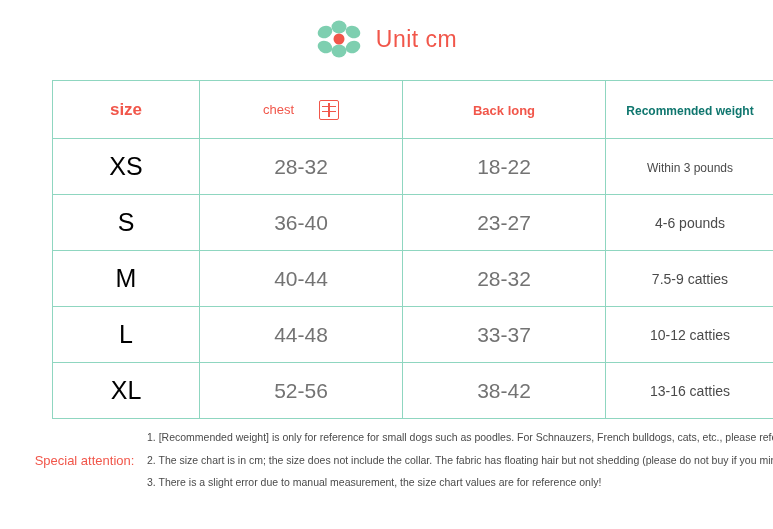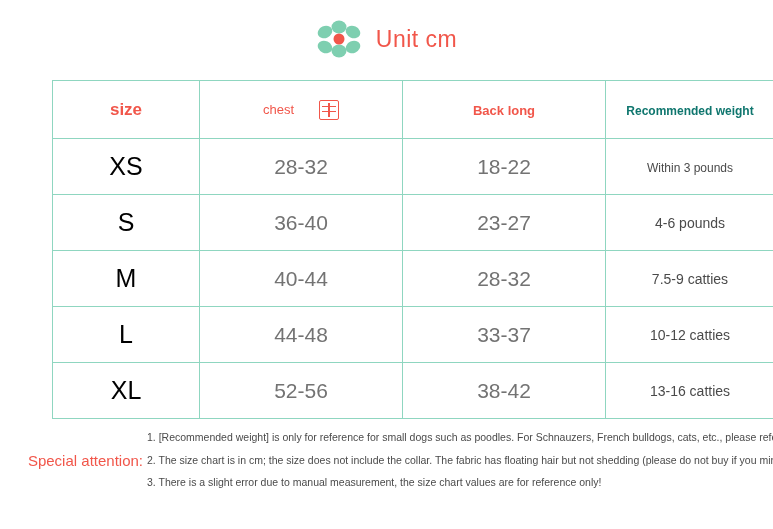--- a/index.html
+++ b/index.html
@@ -147,22 +147,22 @@
     width: 722px;
     height: 88px;
     box-sizing: border-box;
     display: flex;
     align-items: center;
   }
   .notes-label {
     width: 121px;
     flex: none;
     color: #f1564a;
-    font-size: 15px;
-    text-align: right;
+    font-size: 13px;
+    text-align: center;
     padding-right: 4px;
     box-sizing: border-box;
   }
   .notes-list {
     flex: 1;
     color: #4a4a4a;
     font-size: 10.5px;
     line-height: 2.15;
   }
   .notes-list div {

